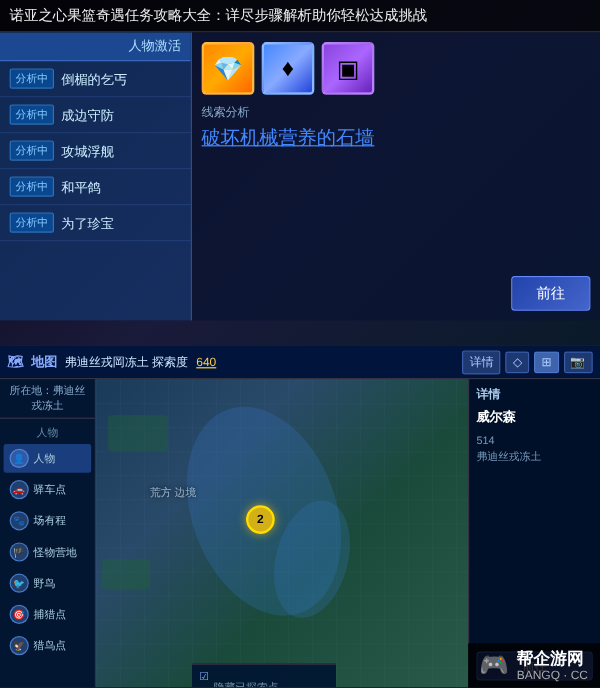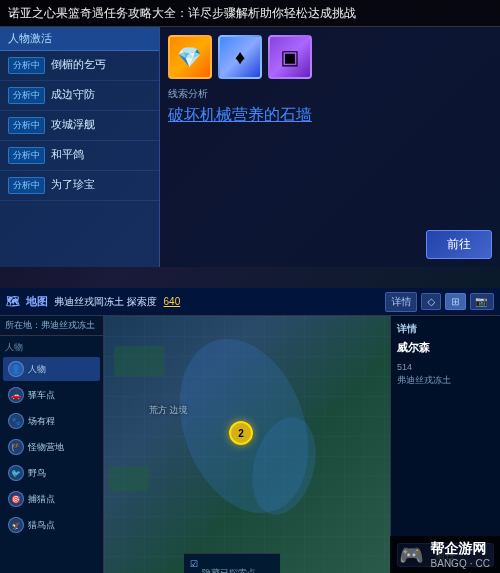--- a/index.html
+++ b/index.html
@@ -41,31 +41,31 @@
       border-right: 1px solid rgba(100,150,255,0.3);
       position: relative;
       overflow: hidden;
     }
 
     .left-panel-header {
       background: rgba(30,80,160,0.8);
       color: #aaddff;
       font-size: 11px;
       padding: 4px 8px;
-      text-align: left;
+      text-align: right;
       border-bottom: 1px solid rgba(100,150,255,0.4);
     }
 
     .mission-list {
       list-style: none;
     }
 
     .mission-item {
       display: flex;
-      align-items: flex-start;
+      align-items: flex-end;
       padding: 6px 8px;
       border-bottom: 1px solid rgba(100,150,255,0.15);
       cursor: pointer;
     }
 
     .mission-status {
       background: rgba(0,100,200,0.5);
       color: #88ccff;
       font-size: 9px;
       padding: 1px 4px;
@@ -217,25 +217,26 @@
     }
 
     
     .map-main {
       display: flex;
       height: calc(100% - 28px);
     }
 
     
     .map-left-sidebar {
-      width: 104px;
+      width: 80px;
       background: rgba(0,20,50,0.9);
       border-right: 1px solid #334;
       display: flex;
       flex-direction: column;
+      text-align: center;
     }
 
     .sidebar-header-label {
       color: #88aacc;
       font-size: 9px;
       padding: 3px 5px;
       border-bottom: 1px solid #334;
     }
 
     .sidebar-section-label {

